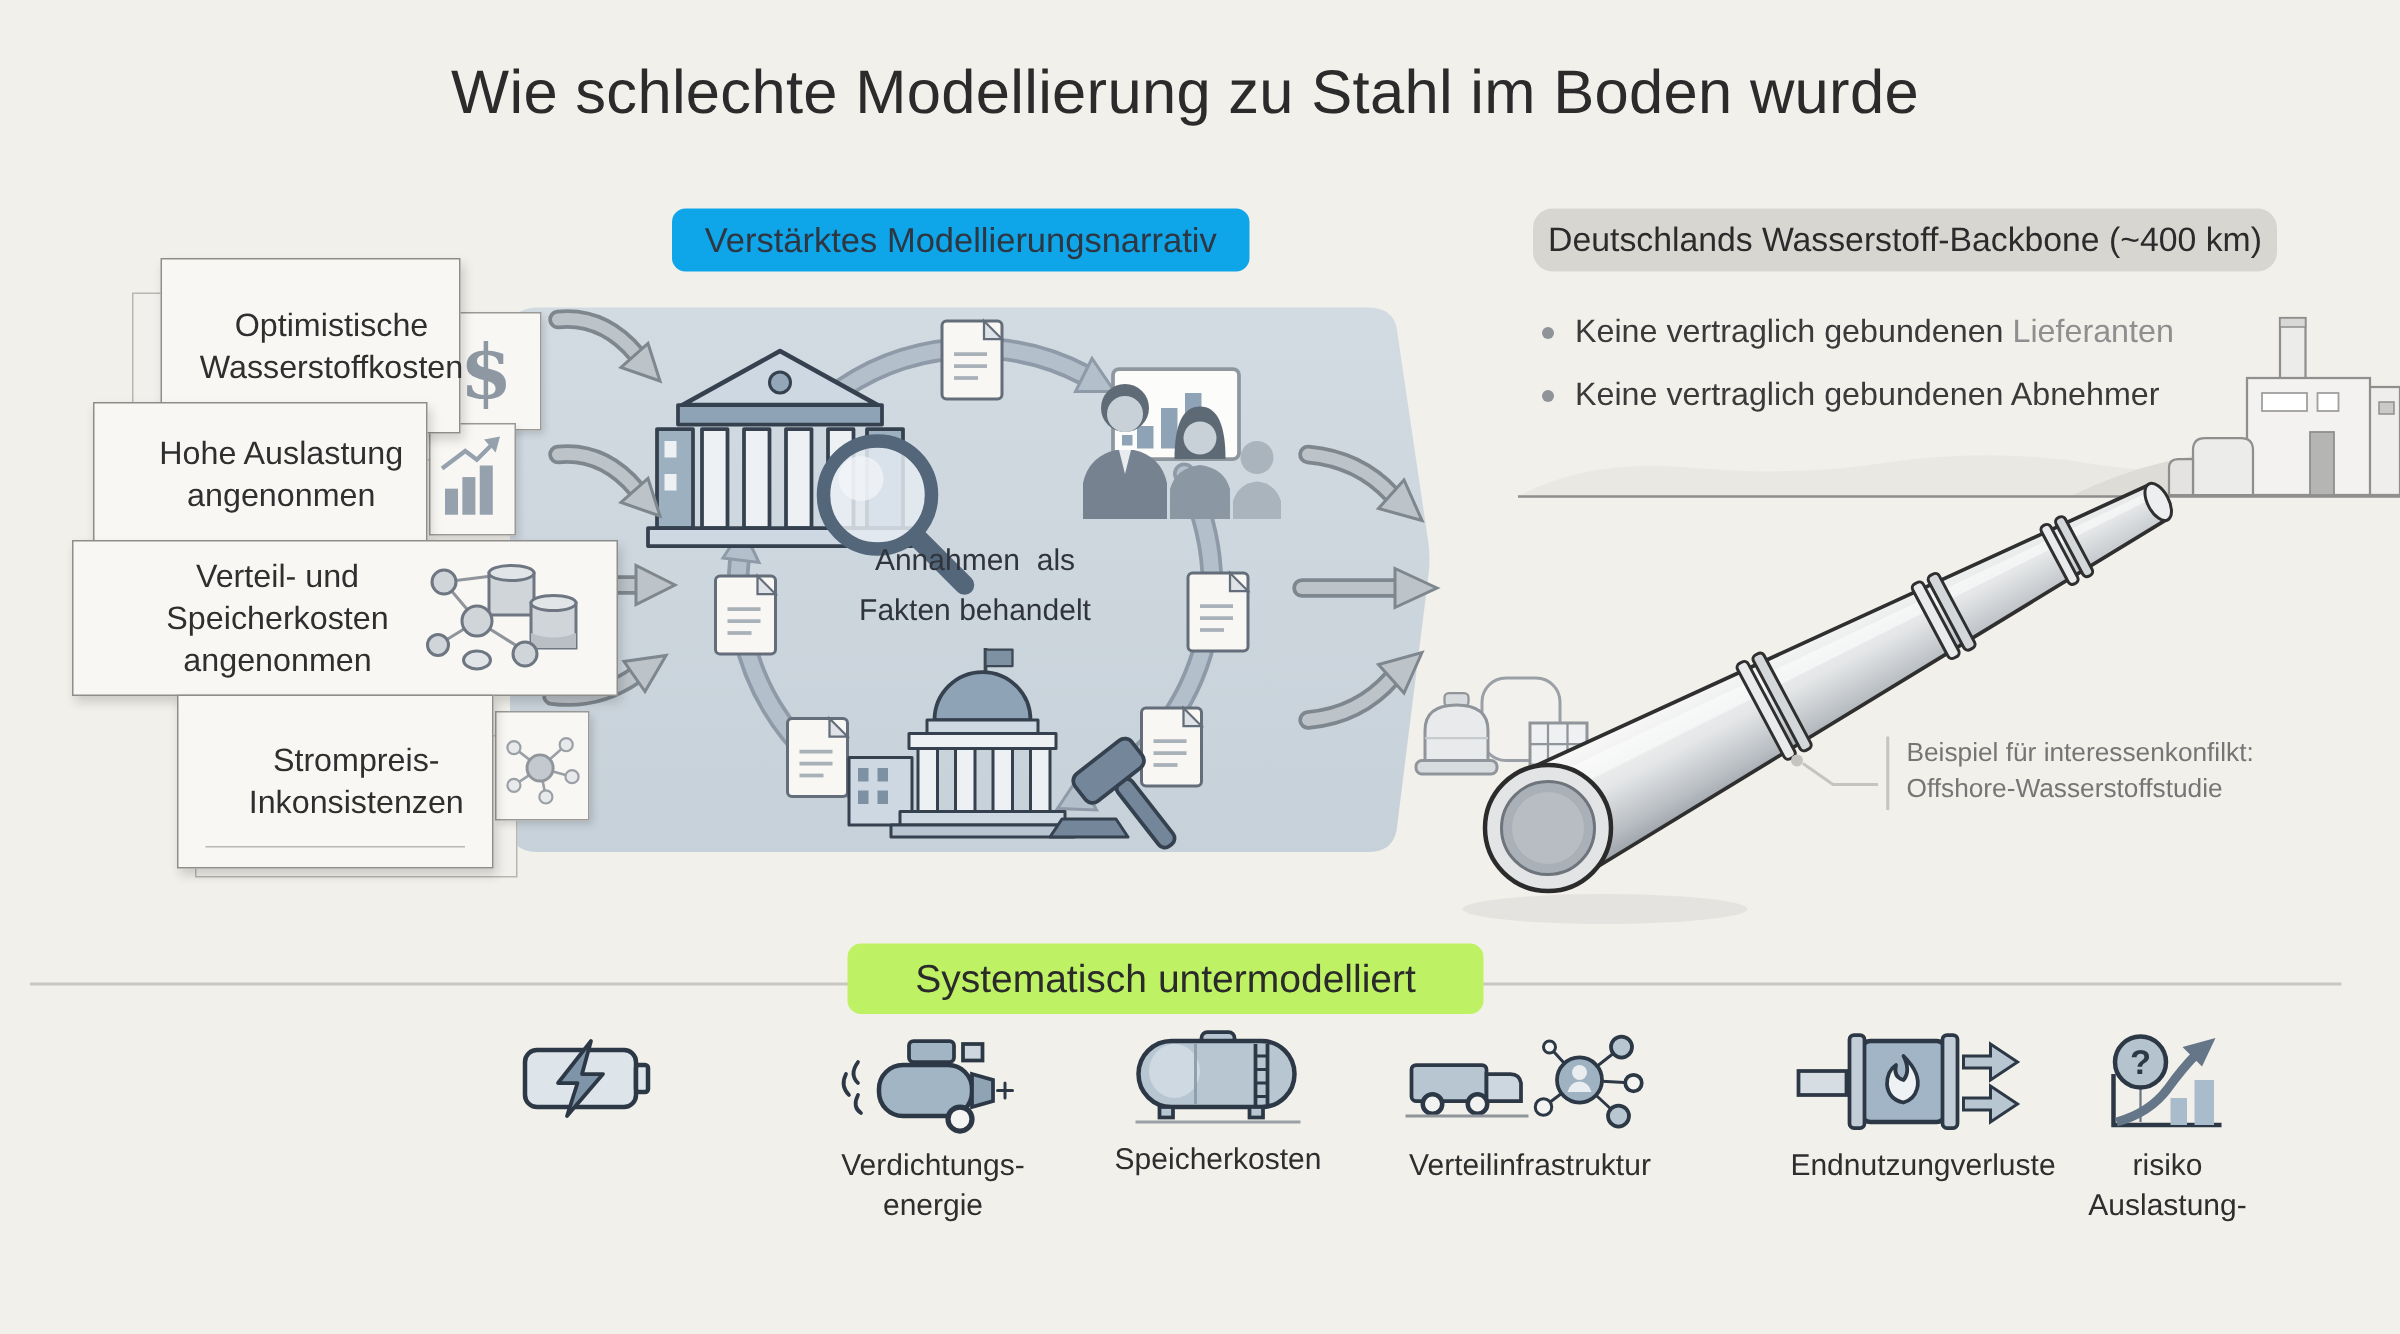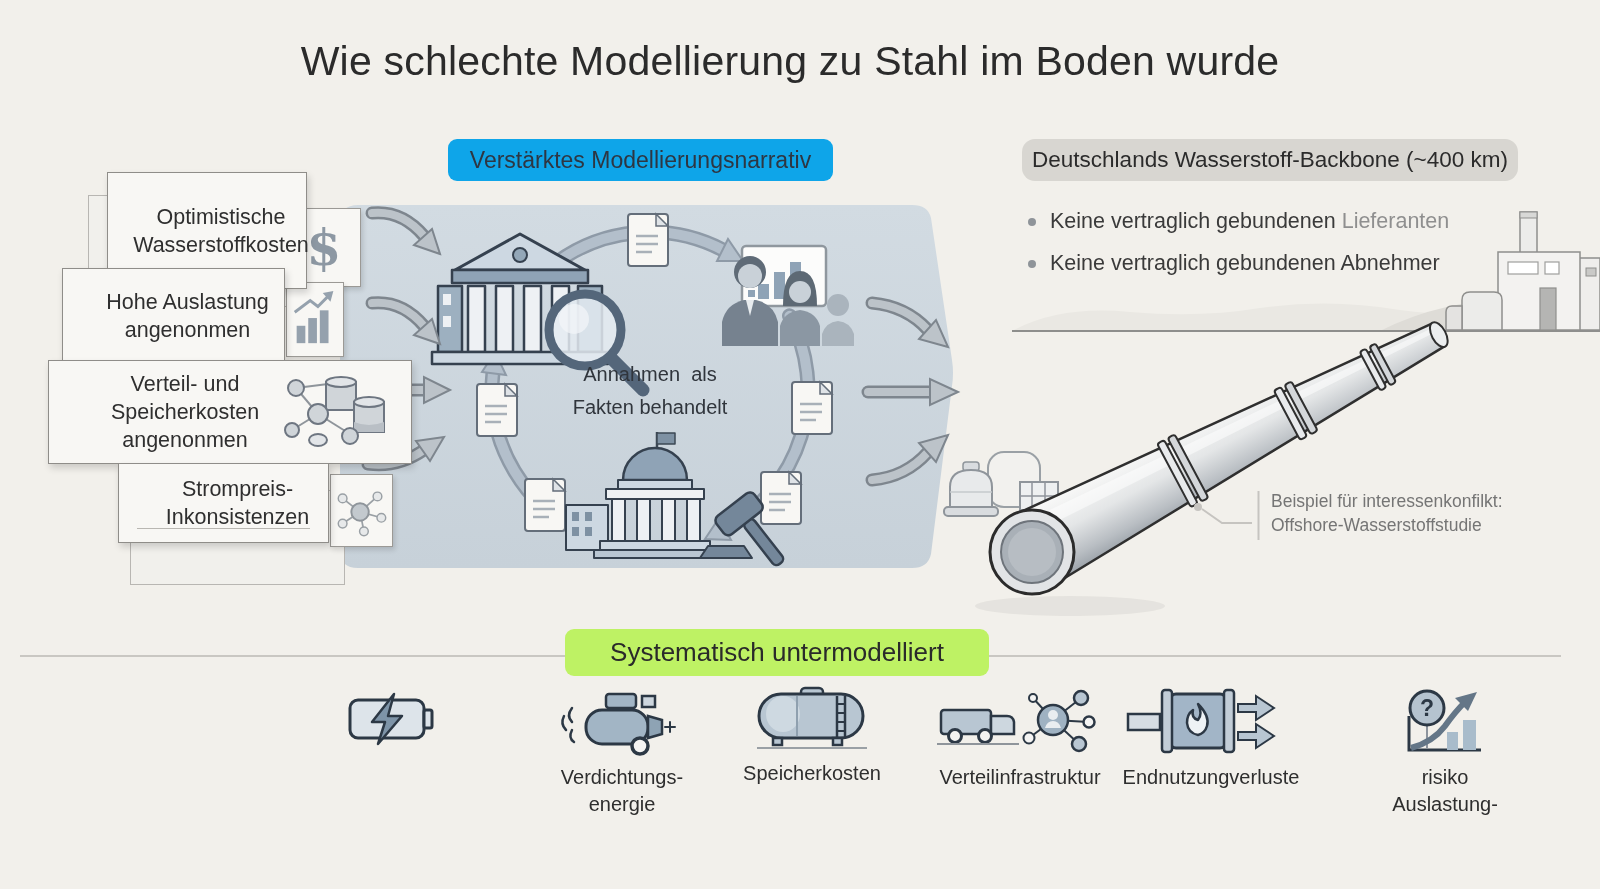--- a/index.html
+++ b/index.html
@@ -12,21 +12,21 @@
   .pill-narrative { left:448px; top:139px; width:385px; height:42px; background:#0ea5e9; font-size:23px; color:#2e3642; }
   .pill-backbone { left:1022px; top:139px; width:496px; height:42px; background:#d8d6d1; font-size:22.5px; color:#2b2b2b;border-radius:13px; }
   .pill-system { left:565px; top:629px; width:424px; height:47px; background:#bef264; font-size:26px; color:#2a2a2a; }
   .sheet { position:absolute; background:#f1f0ec; border:1.5px solid #b8b6b2; z-index:2; }
   .icon-card { position:absolute; background:#f8f7f4; border:1.5px solid #9b9995; box-shadow:2px 3px 5px rgba(0,0,0,.14); z-index:3; display:flex; align-items:center; justify-content:center; }
   .card { position:absolute; background:#f8f7f4; border:1.5px solid #8f8d89; box-shadow:2px 4px 7px rgba(0,0,0,.16); z-index:4; display:flex; flex-direction:column; align-items:center; justify-content:center; text-align:center; font-size:21.5px; line-height:28px; color:#2f2f2f;padding-left:28px; }
   .card-opt { left:107px; top:172px; width:200px; height:117px; }
   .card-hohe { left:62px; top:268px; width:223px; height:95px; }
   .card-verteil { left:48px; top:360px; width:364px; height:104px; flex-direction:row; }
   .card-verteil .ctext { width:185px; }
-  .card-strom { left:118px; top:463px; width:211px; height:80px; position:absolute; }
+  .card-strom { left:118px; top:463px; width:211px; height:116px; position:absolute; }
   .card-strom .underline { position:absolute; bottom:13px; left:18px; right:18px; height:1px; background:#b9b7b2; }
   .dollar-glyph { font-family:"DejaVu Serif", serif; font-size:50px; font-weight:700; color:#8d98a3; }
   .cycle-text { position:absolute; left:520px; top:358px; width:260px; text-align:center; font-size:20px; font-weight:500; line-height:33px; color:#30353c; z-index:5; }
   .cycle-text .l1 { white-space:pre; }
   .bullet-row { position:absolute; left:1028px; font-size:21.5px; color:#3a3a3a; z-index:5; display:flex; align-items:center; }
   .bullet-dot { width:8px; height:8px; border-radius:50%; background:#8f9499; margin-right:14px; flex:0 0 auto; }
   .hl-muted { color:#8f8f8f; }
   .callout { position:absolute; left:1271px; top:489px; font-size:17.5px; line-height:24px; color:#757575; z-index:5; }
   .divider { position:absolute; left:20px; top:655px; width:1541px; height:1.5px; background:#c9c7c2; z-index:2; }
   .bitem { position:absolute; top:686px; width:230px; text-align:center; z-index:5; }
@@ -396,21 +396,21 @@
       <circle cx="154" cy="36" r="5.5" fill="#f4f4f3" stroke="#2c3845" stroke-width="2.5"></circle>
       <circle cx="144" cy="58" r="7" fill="#b8c6d2" stroke="#2c3845" stroke-width="2.5"></circle>
       <circle cx="98" cy="12" r="4" fill="#f4f4f3" stroke="#2c3845" stroke-width="2"></circle>
       <circle cx="94" cy="52" r="5.5" fill="#f4f4f3" stroke="#2c3845" stroke-width="2"></circle>
     </svg>
     <div class="blabel">
       <div>Verteilinfrastruktur</div>
     </div>
   </div>
 
-  <div class="bitem" style="left:1096px;">
+  <div class="bitem" style="left:1167px;">
     <svg width="170" height="70" viewBox="0 0 170 70">
       <rect x="2" y="28" width="32" height="16" fill="#d6dde3" stroke="#2c3845" stroke-width="2.5"></rect>
       <rect x="44" y="8" width="56" height="54" rx="6" fill="#a2b5c7" stroke="#2c3845" stroke-width="3"></rect>
       <rect x="36" y="4" width="10" height="62" rx="3" fill="#c2cdd7" stroke="#2c3845" stroke-width="2.5"></rect>
       <rect x="98" y="4" width="10" height="62" rx="3" fill="#c2cdd7" stroke="#2c3845" stroke-width="2.5"></rect>
       <path d="M 72 18 Q 84 30 81 40 Q 79 47 72 49 Q 62 47 61 37 Q 61 28 67 24 Q 65 32 72 34 Q 77 28 72 18 Z" fill="#eef2f5" stroke="#2c3845" stroke-width="2.5" stroke-linejoin="round"></path>
       <polygon points="112,18 130,18 130,10 148,22 130,34 130,26 112,26" fill="#b8c6d2" stroke="#2c3845" stroke-width="2"></polygon>
       <polygon points="112,46 130,46 130,38 148,50 130,62 130,54 112,54" fill="#b8c6d2" stroke="#2c3845" stroke-width="2"></polygon>
     </svg>
     <div class="blabel">

